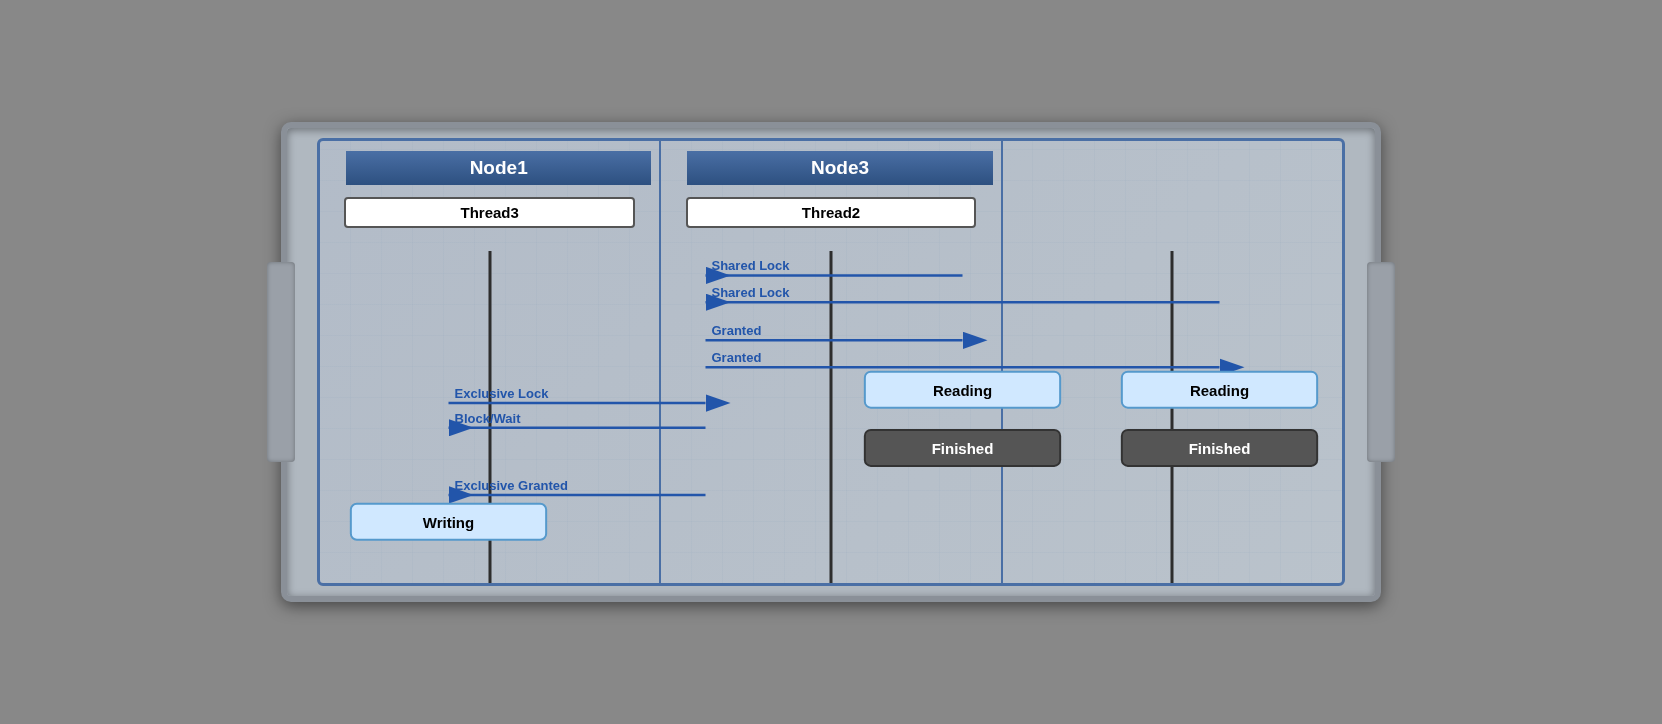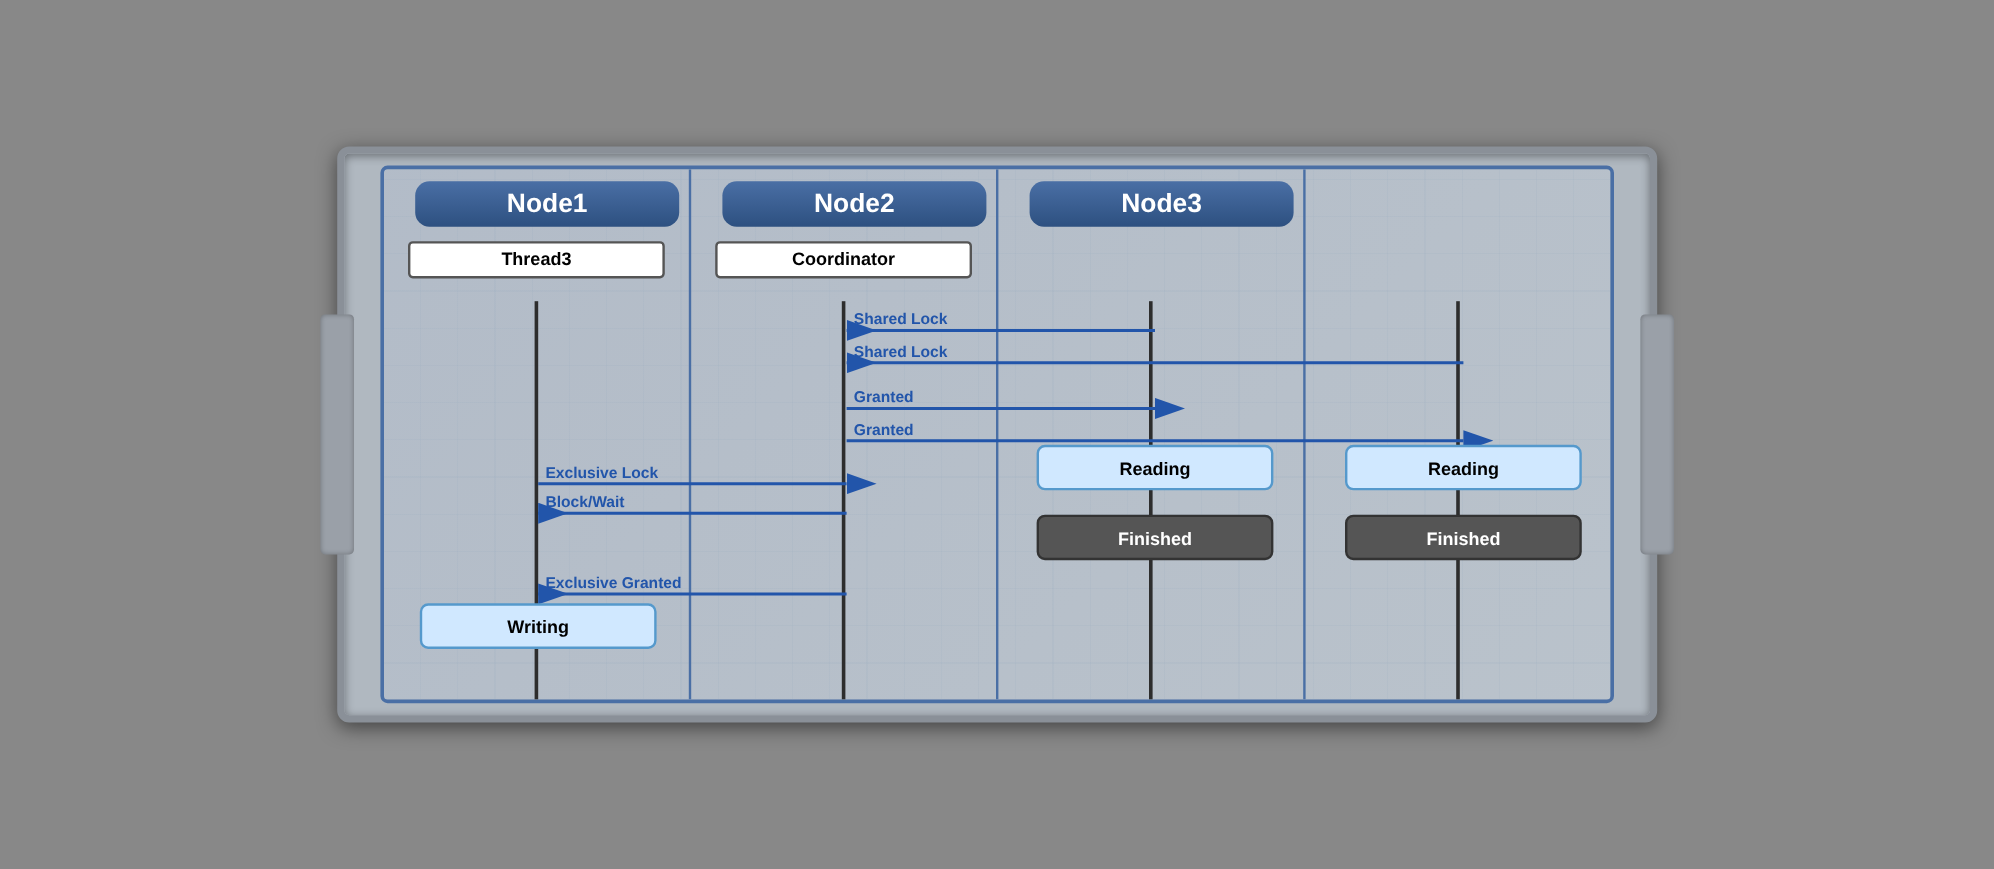--- a/index.html
+++ b/index.html
@@ -72,23 +72,23 @@
       position: relative;
       padding: 10px 8px;
     }
     .node:last-child { border-right: none; }
 
     .node-header {
       background: linear-gradient(to bottom, #4a6fa5, #2d5080);
       color: white;
       text-align: center;
       font-weight: bold;
-      font-size: 22px;
+      font-size: 19px;
       padding: 6px 10px;
-      border-radius: 12px;
+      border-radius: 0;
       margin-bottom: 8px;
       margin-left: 18px;
     }
 
     .thread-box {
       background: white;
       border: 2px solid #555;
       border-radius: 4px;
       text-align: center;
       font-weight: bold;
@@ -125,28 +125,24 @@
 <div class="chassis">
   <div class="main-area">
     <div class="nodes-container">
 
       <div class="node">
         <div class="node-header">Node1</div>
         <div class="thread-box">Thread3</div>
         <div class="lifeline"></div>
       </div>
 
-      <div class="node">
-        <div class="node-header">Node2</div>
-        <div class="thread-box">Coordinator</div>
-        <div class="lifeline"></div>
-      </div>
 
       <div class="node">
         <div class="node-header">Node3</div>
+        <div class="thread-box">Thread2</div>
         <div class="lifeline"></div>
       </div>
 
       <div class="node" style="border-right:none;">
         <div class="lifeline"></div>
       </div>
 
     </div>
 
     <svg class="arrows-svg" id="arrows-svg">

